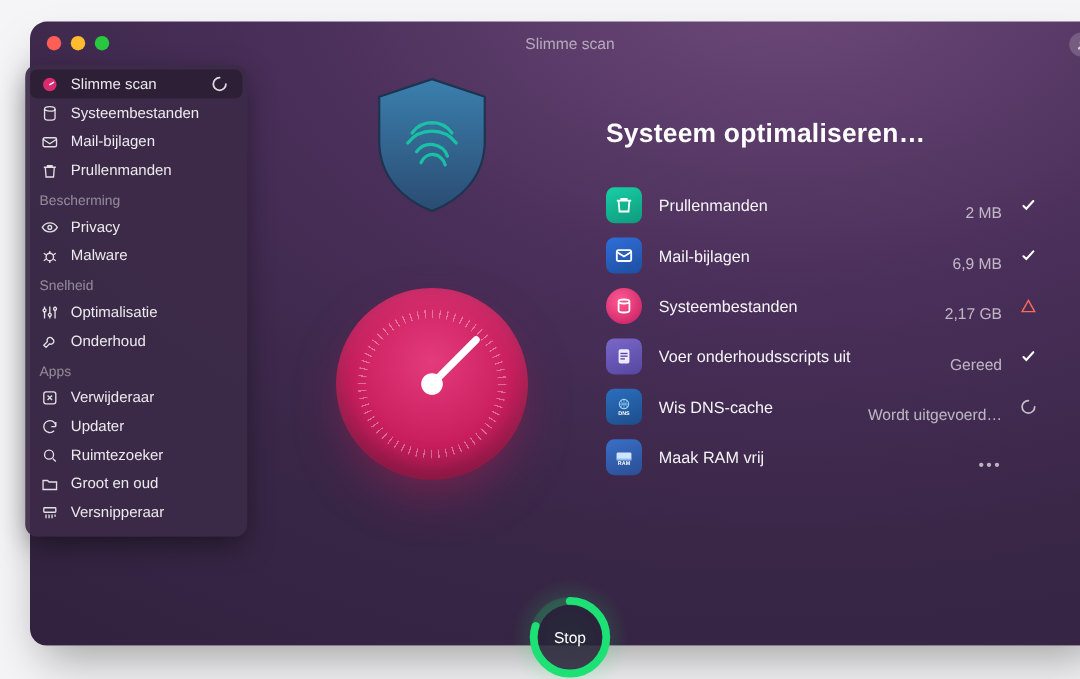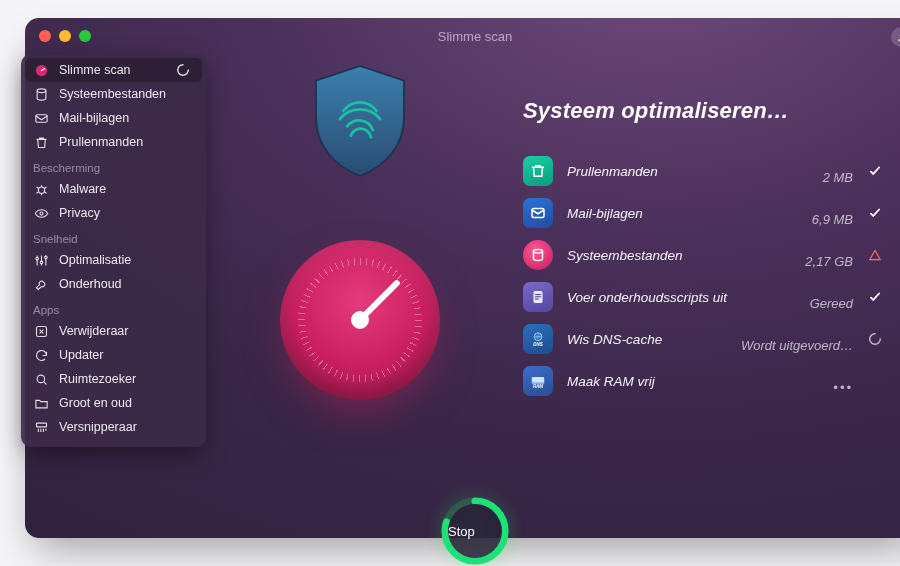--- a/index.html
+++ b/index.html
@@ -137,24 +137,23 @@
   .needle::after {
     content:"";
     position:absolute; left:-6px; top:-6px;
     width:18px; height:18px; border-radius:50%;
     background:#fff;
   }
 
   
   .results {
     position: absolute;
-    left: 498px; top: 80px;
+    left: 480px; top: 80px;
     width: 360px;
     color: #fff;
-    font-style: italic;
   }
   .results-title {
     font-size: 22px;
     font-weight: 600;
     margin-bottom: 26px;
     letter-spacing: 0.2px;
   }
   .r-row {
     display: flex; align-items: center;
     height: 42px;
@@ -199,21 +198,21 @@
     position:absolute; inset:-18px;
     border-radius:50%;
     background: radial-gradient(circle, rgba(40,220,100,0.35) 0%, rgba(40,220,100,0) 65%);
     filter: blur(2px);
     pointer-events:none;
   }
   .stop-btn {
     position:absolute; inset:8px;
     border-radius:50%;
     background: rgba(40,30,55,0.85);
-    display:flex; align-items:center; 
+    display:flex; align-items:center; justify-content:center;
     color:#fff;
     font-size:13px;
     cursor:pointer;
   }
 </style>
 </head>
 <body>
 
 <div class="window">
 
@@ -272,34 +271,34 @@
             <path d="M4 7h16M9 7V5h6v2M6 7l1 13h10l1-13"></path>
           </svg>
         </span>
       <span>Prullenmanden</span>
     </div>
 
     <div class="sb-section-label">Bescherming</div>
     <div class="sb-item">
       <span class="sb-icon">
           <svg viewBox="0 0 24 24" fill="none" stroke="rgba(255,255,255,0.85)" stroke-width="1.8">
+            <path d="M2 12s3.5-6 10-6 10 6 10 6-3.5 6-10 6S2 12 2 12z"></path>
+            <circle cx="12" cy="12" r="2.5"></circle>
+          </svg>
+        </span>
+      <span>Privacy</span>
+    </div>
+    <div class="sb-item">
+      <span class="sb-icon">
+          <svg viewBox="0 0 24 24" fill="none" stroke="rgba(255,255,255,0.85)" stroke-width="1.8">
             <circle cx="12" cy="13" r="5"></circle>
             <path d="M12 8V5M7 10l-3-2M17 10l3-2M7 16l-3 2M17 16l3 2M12 18v3"></path>
           </svg>
         </span>
       <span>Malware</span>
-    </div>
-    <div class="sb-item">
-      <span class="sb-icon">
-          <svg viewBox="0 0 24 24" fill="none" stroke="rgba(255,255,255,0.85)" stroke-width="1.8">
-            <path d="M2 12s3.5-6 10-6 10 6 10 6-3.5 6-10 6S2 12 2 12z"></path>
-            <circle cx="12" cy="12" r="2.5"></circle>
-          </svg>
-        </span>
-      <span>Privacy</span>
     </div>
 
     <div class="sb-section-label">Snelheid</div>
     <div class="sb-item">
       <span class="sb-icon">
           <svg viewBox="0 0 24 24" fill="none" stroke="rgba(255,255,255,0.85)" stroke-width="1.8">
             <path d="M5 4v16M12 4v16M19 4v16"></path>
             <circle cx="5" cy="9" r="2" fill="#3a2748"></circle>
             <circle cx="12" cy="15" r="2" fill="#3a2748"></circle>
             <circle cx="19" cy="7" r="2" fill="#3a2748"></circle>

